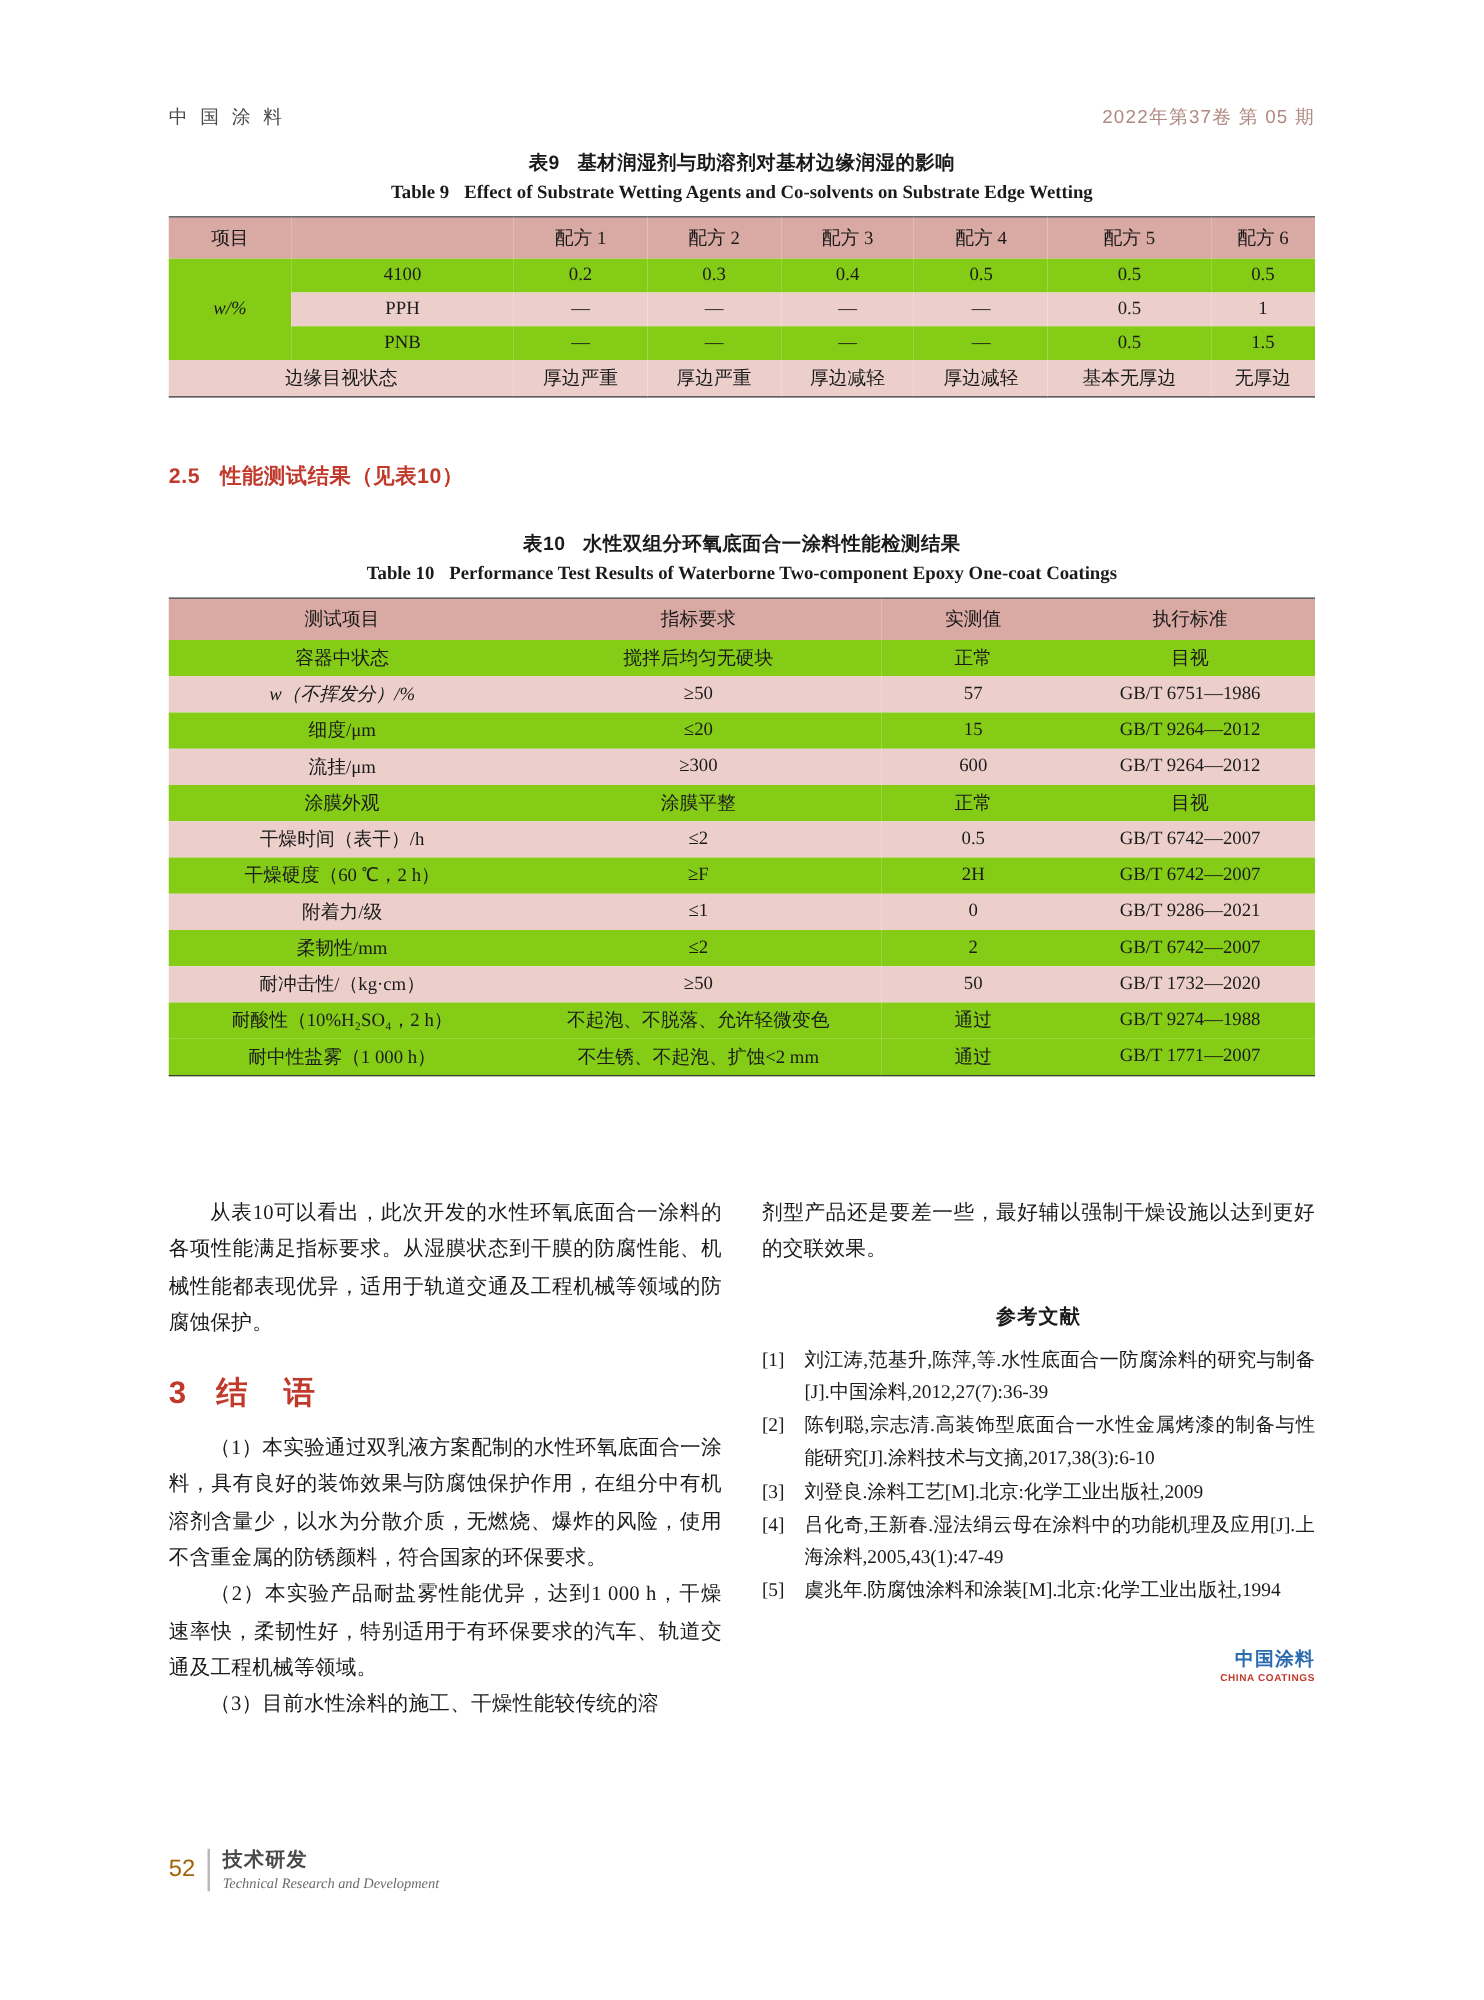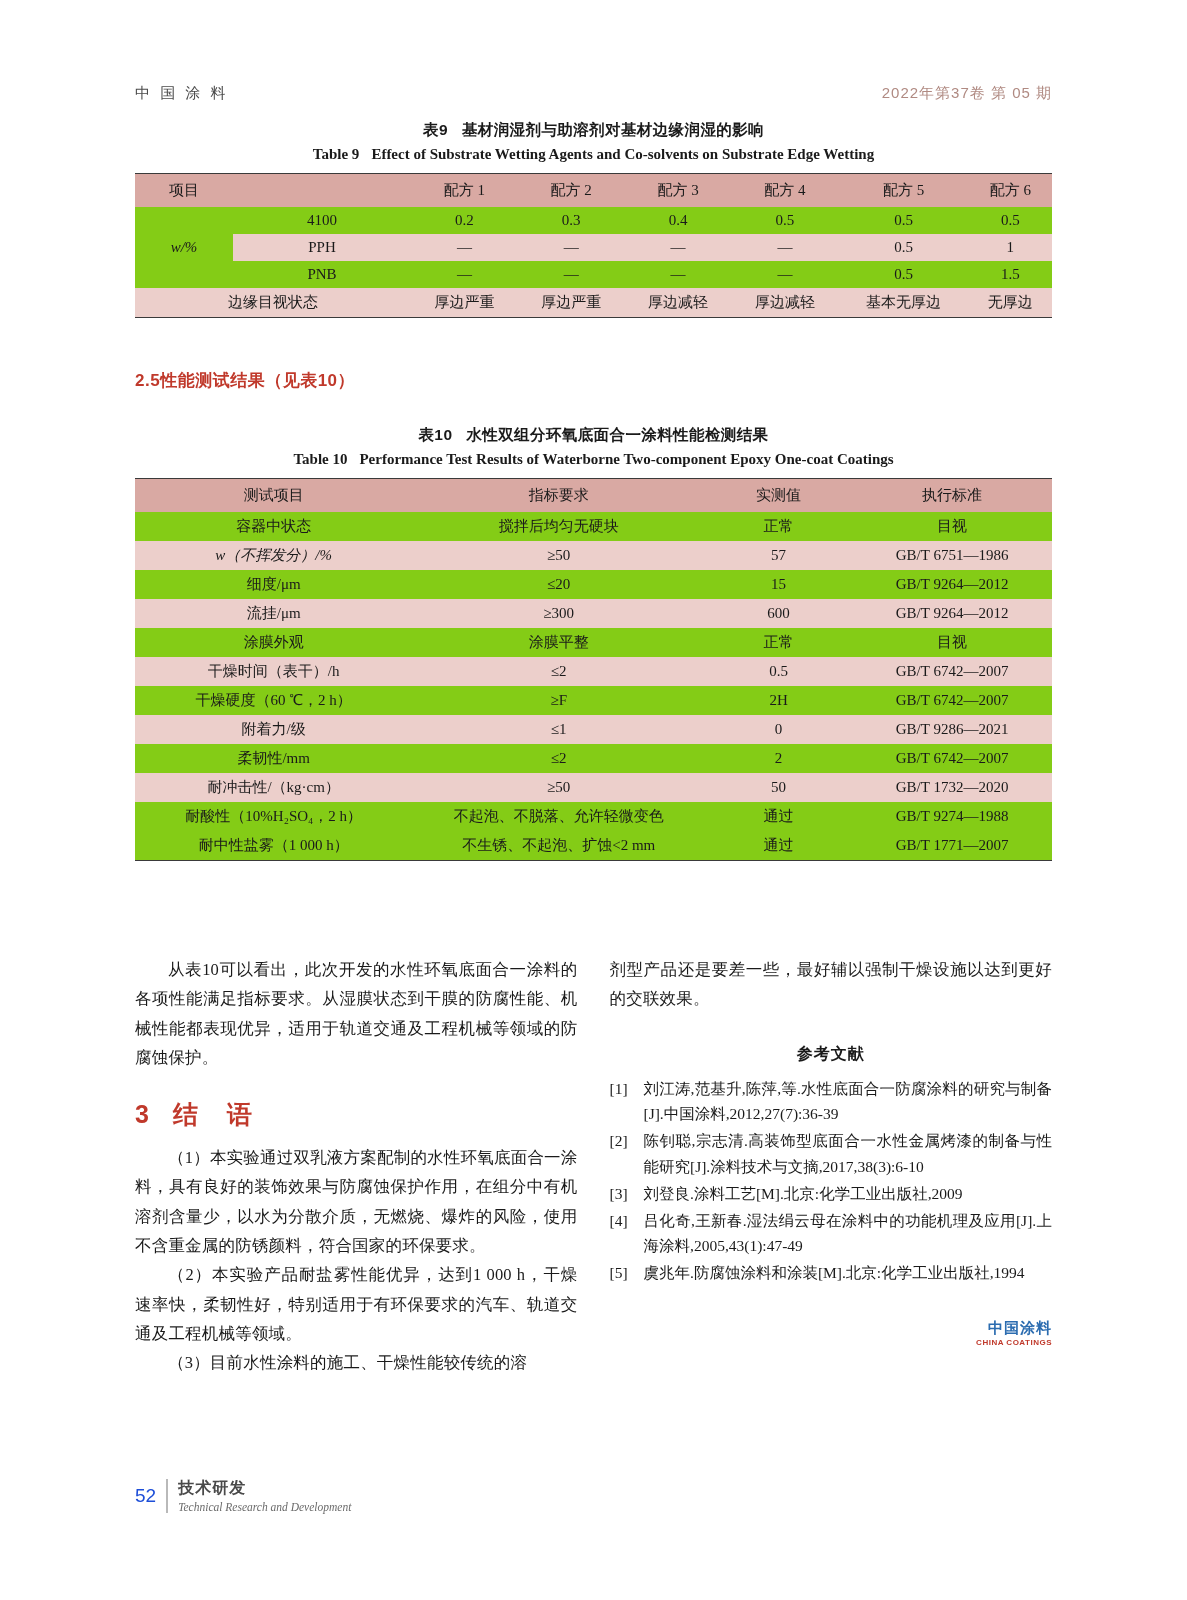--- a/index.html
+++ b/index.html
@@ -103,21 +103,21 @@
   .sec25 {
     position: absolute;
     top: 369px;
     left: 135px;
     font-family: "Liberation Sans", sans-serif;
     font-size: 17px;
     font-weight: bold;
     color: #c0392b;
     letter-spacing: 0.5px;
   }
-  .sec25 .num { margin-right: 0; text-align: center; }
+  .sec25 .num { margin-right: 16px; text-align: center; }
 
   
   .cols {
     position: absolute;
     top: 955px;
     left: 135px;
     right: 135px;
     display: flex;
     gap: 32px;
   }
@@ -180,21 +180,21 @@
   .footer {
     position: absolute;
     left: 135px;
     bottom: 75px;
     display: flex;
     align-items: center;
   }
   .footer .pg {
     font-family: "Liberation Sans", sans-serif;
     font-size: 19px;
-    color: #1d4ed8;
+    color: #a16207;
     margin-right: 10px;
     text-align: right;
   }
   .footer .bar {
     width: 2px;
     height: 34px;
     background: #b9b9b9;
     margin-right: 10px;
   }
   .footer .ft-cn {

